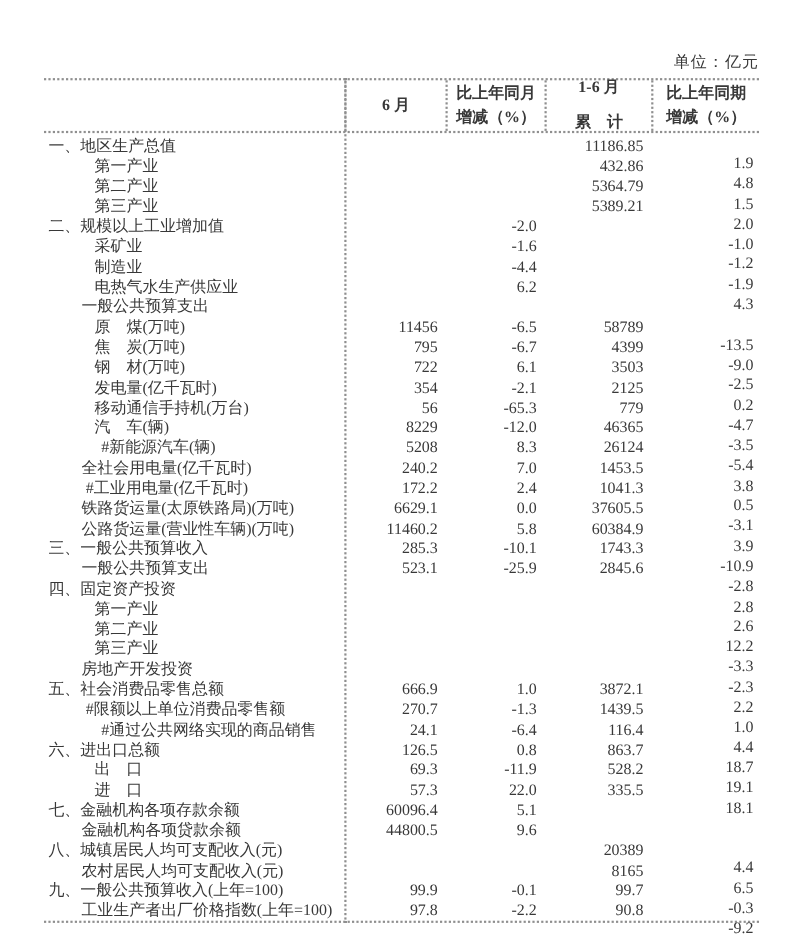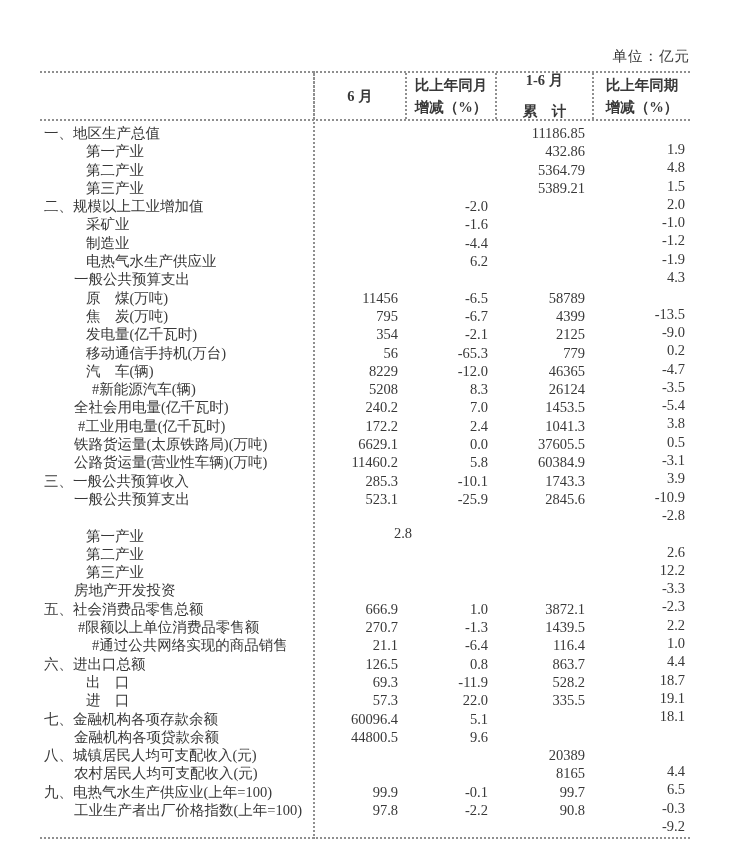--- a/index.html
+++ b/index.html
@@ -182,20 +182,27 @@
   </div>
 
   <div class="row">
     <div class="label l2">焦　炭(万吨)</div>
     <div class="val v0">795</div>
     <div class="val v1">-6.7</div>
     <div class="val v2">4399</div>
     <div class="val v3">-9.0</div>
   </div>
 
+  <div class="row">
+    <div class="label l2">钢　材(万吨)</div>
+    <div class="val v0">722</div>
+    <div class="val v1">6.1</div>
+    <div class="val v2">3503</div>
+    <div class="val v3">-2.5</div>
+  </div>
 
   <div class="row">
     <div class="label l2">发电量(亿千瓦时)</div>
     <div class="val v0">354</div>
     <div class="val v1">-2.1</div>
     <div class="val v2">2125</div>
     <div class="val v3">0.2</div>
   </div>
 
   <div class="row">
@@ -264,20 +271,21 @@
 
   <div class="row">
     <div class="label l1">一般公共预算支出</div>
     <div class="val v0">523.1</div>
     <div class="val v1">-25.9</div>
     <div class="val v2">2845.6</div>
     <div class="val v3">-2.8</div>
   </div>
 
   <div class="row">
+    <div class="label l0">四、固定资产投资</div>
     <div class="val v0"></div>
     <div class="val v1"></div>
     <div class="val v2"></div>
     <div class="val v3">2.8</div>
   </div>
 
   <div class="row">
     <div class="label l2">第一产业</div>
     <div class="val v0"></div>
     <div class="val v1"></div>
@@ -320,21 +328,21 @@
   <div class="row">
     <div class="label l1h">#限额以上单位消费品零售额</div>
     <div class="val v0">270.7</div>
     <div class="val v1">-1.3</div>
     <div class="val v2">1439.5</div>
     <div class="val v3">1.0</div>
   </div>
 
   <div class="row">
     <div class="label l2h">#通过公共网络实现的商品销售</div>
-    <div class="val v0">21.1</div>
+    <div class="val v0">24.1</div>
     <div class="val v1">-6.4</div>
     <div class="val v2">116.4</div>
     <div class="val v3">4.4</div>
   </div>
 
   <div class="row">
     <div class="label l0">六、进出口总额</div>
     <div class="val v0">126.5</div>
     <div class="val v1">0.8</div>
     <div class="val v2">863.7</div>
@@ -383,21 +391,21 @@
 
   <div class="row">
     <div class="label l1">农村居民人均可支配收入(元)</div>
     <div class="val v0"></div>
     <div class="val v1"></div>
     <div class="val v2">8165</div>
     <div class="val v3">6.5</div>
   </div>
 
   <div class="row">
-    <div class="label l0">九、电热气水生产供应业(上年=100)</div>
+    <div class="label l0">九、一般公共预算收入(上年=100)</div>
     <div class="val v0">99.9</div>
     <div class="val v1">-0.1</div>
     <div class="val v2">99.7</div>
     <div class="val v3">-0.3</div>
   </div>
 
   <div class="row">
     <div class="label l1">工业生产者出厂价格指数(上年=100)</div>
     <div class="val v0">97.8</div>
     <div class="val v1">-2.2</div>

